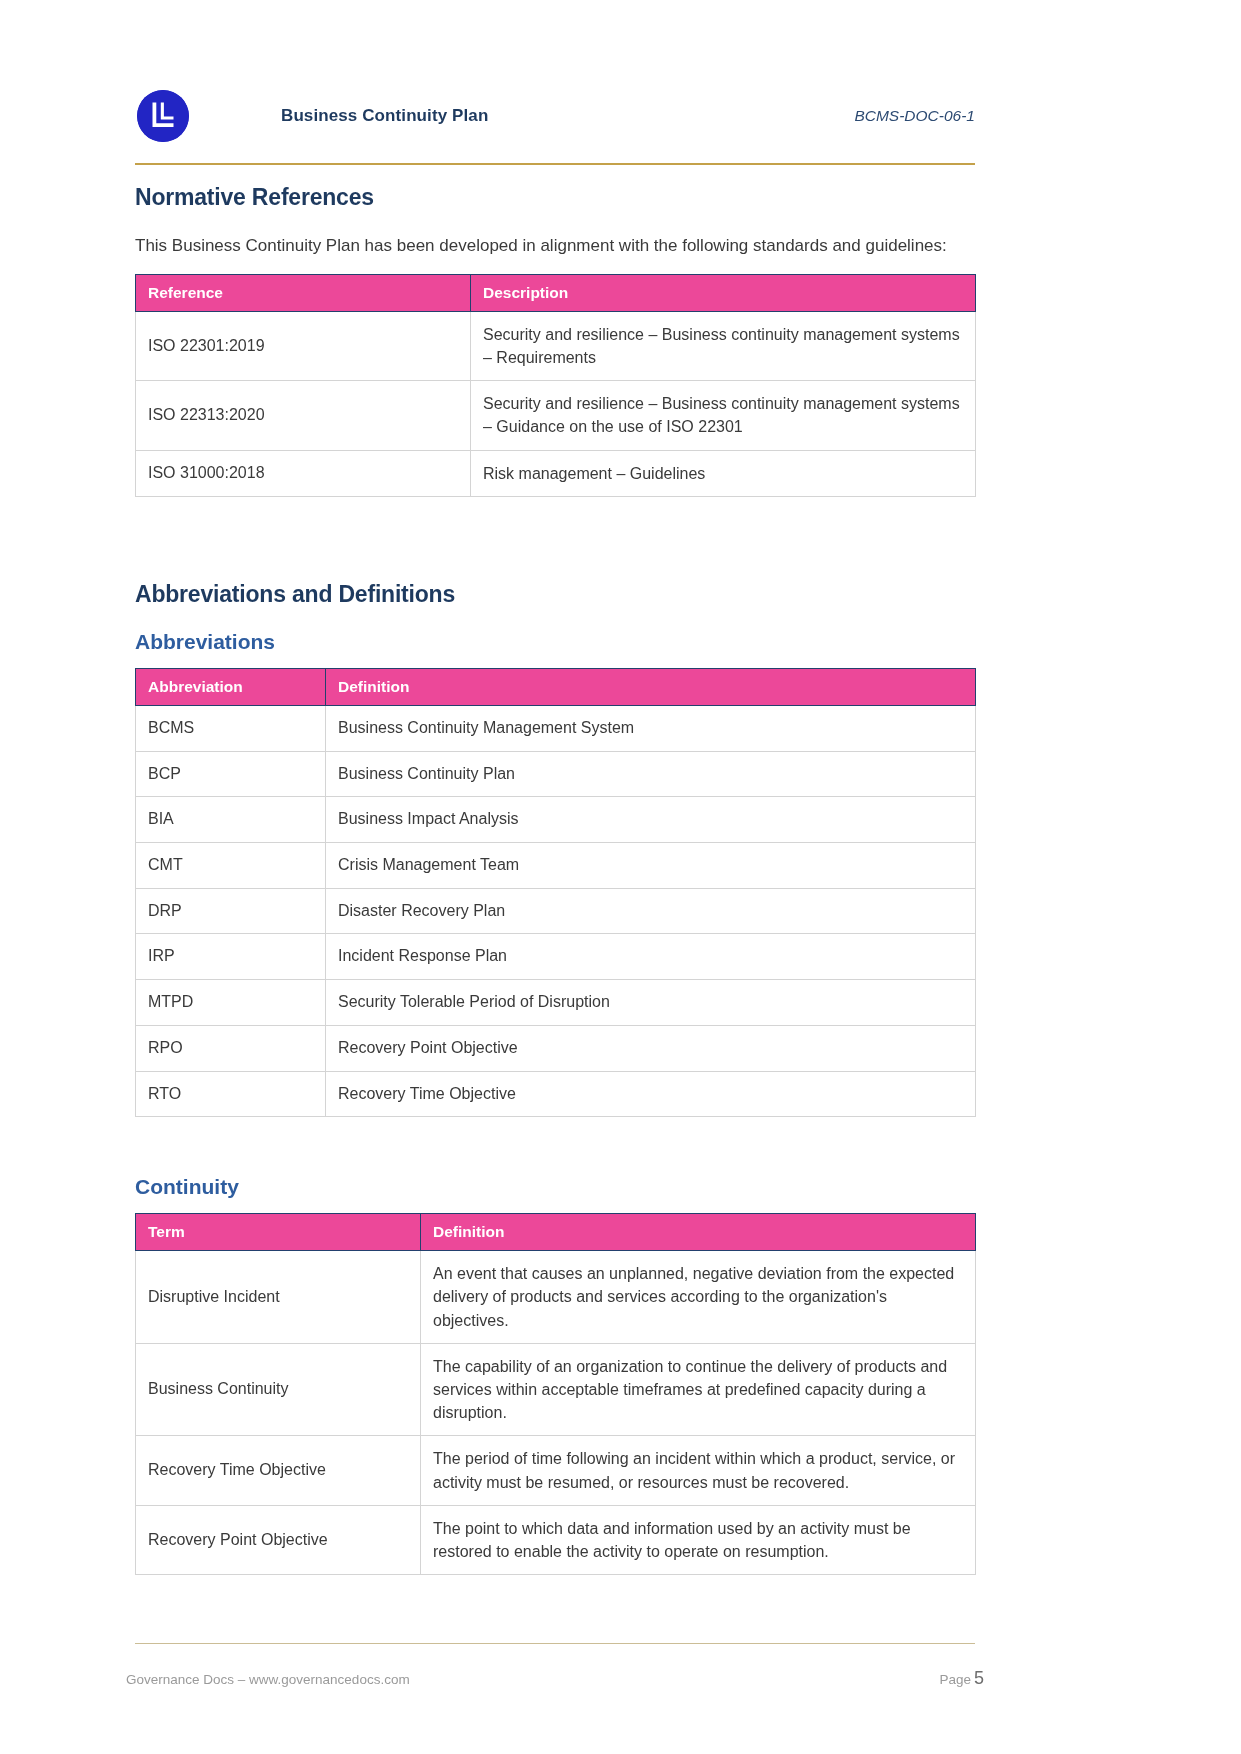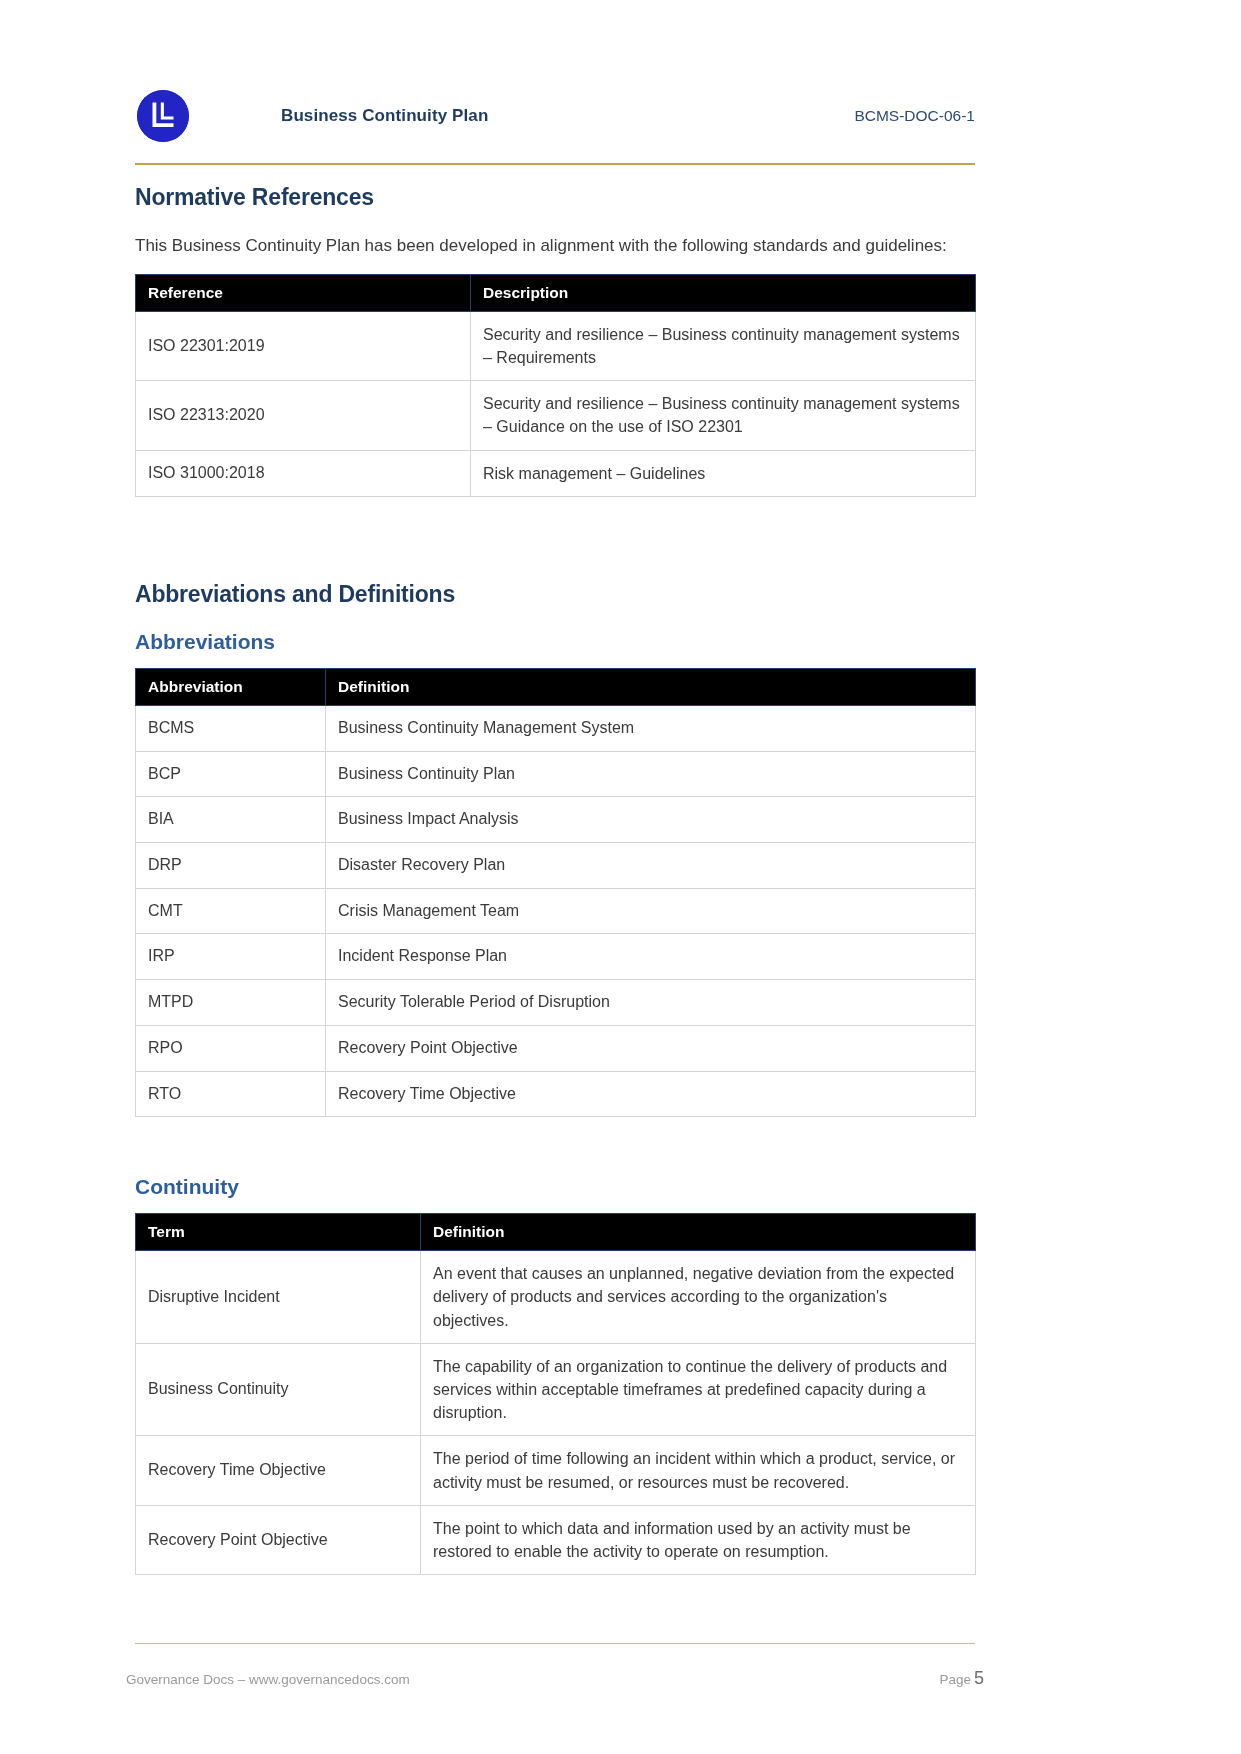--- a/index.html
+++ b/index.html
@@ -52,20 +52,21 @@
     font-weight: bold;
     color: #1e3a5f;
     letter-spacing: 0.1px;
     white-space: nowrap;
   }
   .header-docid {
     margin-left: auto;
     font-size: 15.5px;
     color: #2c4a72;
     white-space: nowrap;
+    font-style: italic;
   }
   .header-rule {
     position: absolute;
     left: 135px;
     top: 147px;
     width: 840px;
     height: 2px;
     background: #c4a14a;
   }
 
@@ -98,21 +99,21 @@
   }
 
   
   table.doc-table {
     width: 840px;
     border-collapse: collapse;
     table-layout: fixed;
     margin: 0;
   }
   table.doc-table thead th {
-    background: #000000;
+    background: #ec4899;
     color: #ffffff;
     font-size: 15.5px;
     font-weight: bold;
     text-align: left;
     padding: 9px 12px;
     border: 1px solid #23406e;
     vertical-align: middle;
   }
   table.doc-table thead th.sep {
     border-left: 1px solid #8fa6c4;
@@ -248,26 +249,26 @@
         </tr>
         <tr>
           <td>BCP</td>
           <td>Business Continuity Plan</td>
         </tr>
         <tr>
           <td>BIA</td>
           <td>Business Impact Analysis</td>
         </tr>
         <tr>
+          <td>CMT</td>
+          <td>Crisis Management Team</td>
+        </tr>
+        <tr>
           <td>DRP</td>
           <td>Disaster Recovery Plan</td>
-        </tr>
-        <tr>
-          <td>CMT</td>
-          <td>Crisis Management Team</td>
         </tr>
         <tr>
           <td>IRP</td>
           <td>Incident Response Plan</td>
         </tr>
         <tr>
           <td>MTPD</td>
           <td>Security Tolerable Period of Disruption</td>
         </tr>
         <tr>

